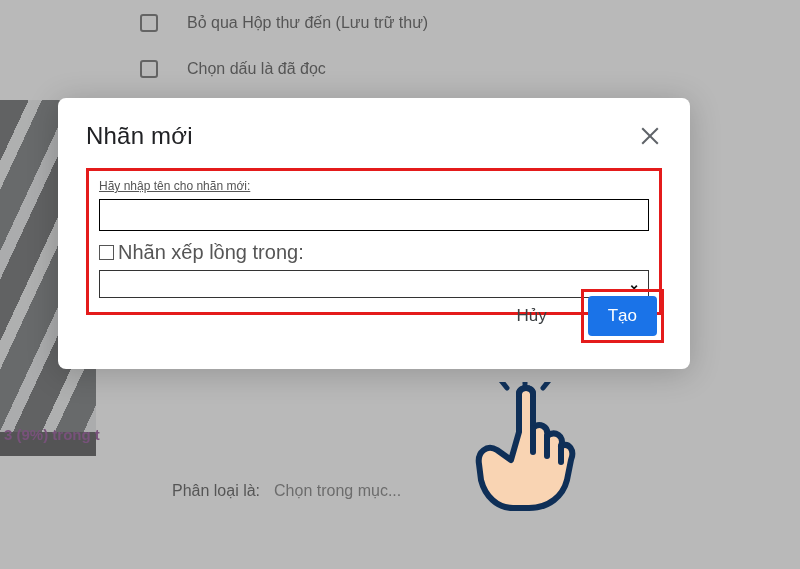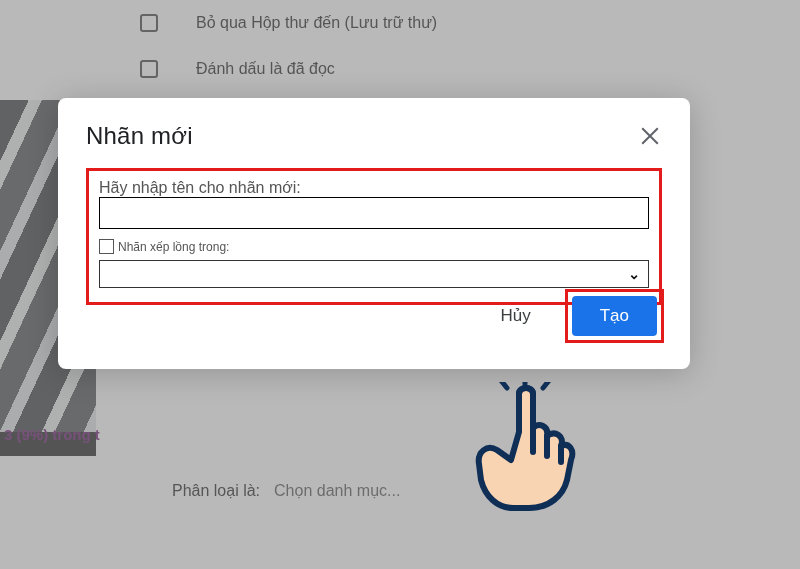--- a/index.html
+++ b/index.html
@@ -18,21 +18,21 @@
   .left-strip::after{
     content:""; position:absolute; left:0; right:0; bottom:-24px; height:24px; background:#1e2125;
   }
   .bg-text-stats{
     position:absolute; left:4px; top:426px; color:#701a75; font-size:15px; font-weight:bold;
   }
   .bg-list{
     position:absolute; left:140px; top:0; right:6px;
   }
   .bg-row{
-    display:flex; align-items:center; gap:38px; height:46px;
+    display:flex; align-items:center; gap:29px; height:46px;
   }
   .bg-checkbox{
     width:18px; height:18px; border:2px solid #444; border-radius:3px; flex:0 0 18px;
   }
   .bg-row-text{ color:#222; font-size:16px; }
   .bg-row-text b{ font-weight:bold; }
   .bg-dropdown-link{
     color:#555;
   }
   .spacer-big{ height:330px; }
@@ -60,52 +60,52 @@
   .close-btn::before,.close-btn::after{
     content:""; position:absolute; left:11px; top:1px; width:2px; height:22px; background:#5f6368;
   }
   .close-btn::before{ transform:rotate(45deg); }
   .close-btn::after{ transform:rotate(-45deg); }
 
   .redbox-1{
     border:3px solid #e41b1b; padding:8px 10px 14px 10px; margin-bottom:18px;
   }
   .field-label{
-    color:#555; font-size:16px; 
+    color:#555; font-size:12px; margin-bottom:6px;text-decoration:underline;
   }
   .text-input{
     width:100%; height:32px; border:1px solid #000; padding:4px 6px; font-size:15px;
   }
   .nest-row{
     display:flex; align-items:center; gap:4px; margin-top:10px; margin-bottom:6px;
   }
   .nest-checkbox{
     width:15px;height:15px; border:1px solid #555; background:#fff; flex:0 0 15px;
   }
-  .nest-label{ color:#555; font-size:12px; }
+  .nest-label{ color:#555; font-size:20px; }
   .select-box{
     width:100%; height:28px; border:1px solid #333; background:#fff; position:relative;
   }
   .select-box .chev{
     position:absolute; right:8px; top:50%; transform:translateY(-50%);
     font-size:14px; color:#111; font-weight:bold;
   }
 
   .modal-actions{
     position:absolute; right:26px; bottom:26px; display:flex; align-items:center; gap:28px;
   }
   .cancel-btn{
     color:#3c4043; font-size:17px; background:none; border:none; cursor:pointer; padding:8px 6px;
   }
   .redbox-2{
     border:3px solid #e41b1b; padding:4px;
   }
   .create-btn{
     background:#1a73e8; color:#fff; font-size:17px; font-weight:500;
-    border:none; border-radius:4px; padding:10px 28px; cursor:pointer;
+    border:none; border-radius:4px; padding:10px 20px; cursor:pointer;
   }
 
   
   .pointer-hand{
     position:absolute; left:467px; top:382px; width:110px; height:130px;
     pointer-events:none;
   }
 </style>
 </head>
 <body>
@@ -114,33 +114,33 @@
   <div class="left-strip"></div>
   <div class="bg-text-stats">3 (9%) trong t</div>
 
   <div class="bg-list">
     <div class="bg-row">
       <span class="bg-checkbox"></span>
       <span class="bg-row-text">Bỏ qua Hộp thư đến (Lưu trữ thư)</span>
     </div>
     <div class="bg-row">
       <span class="bg-checkbox"></span>
-      <span class="bg-row-text">Đánh dấu là đã đọc</span>
+      <span class="bg-row-text">Chọn dấu là đã đọc</span>
     </div>
     <div class="bg-row">
       <span class="bg-checkbox"></span>
       <span class="bg-row-text">Gắn dấu sao</span>
     </div>
 
     <div class="spacer-big"></div>
 
     <div class="bg-row" style="gap:14px;">
       <span style="width:18px"></span>
       <span class="bg-row-text">Phân loại là:</span>
-      <span class="bg-row-text bg-dropdown-link">Chọn danh mục...</span>
+      <span class="bg-row-text bg-dropdown-link">Chọn trong mục...</span>
     </div>
     <div class="bg-row">
       
       
     </div>
   </div>
 </div>
 
 <div class="overlay"></div>
 

